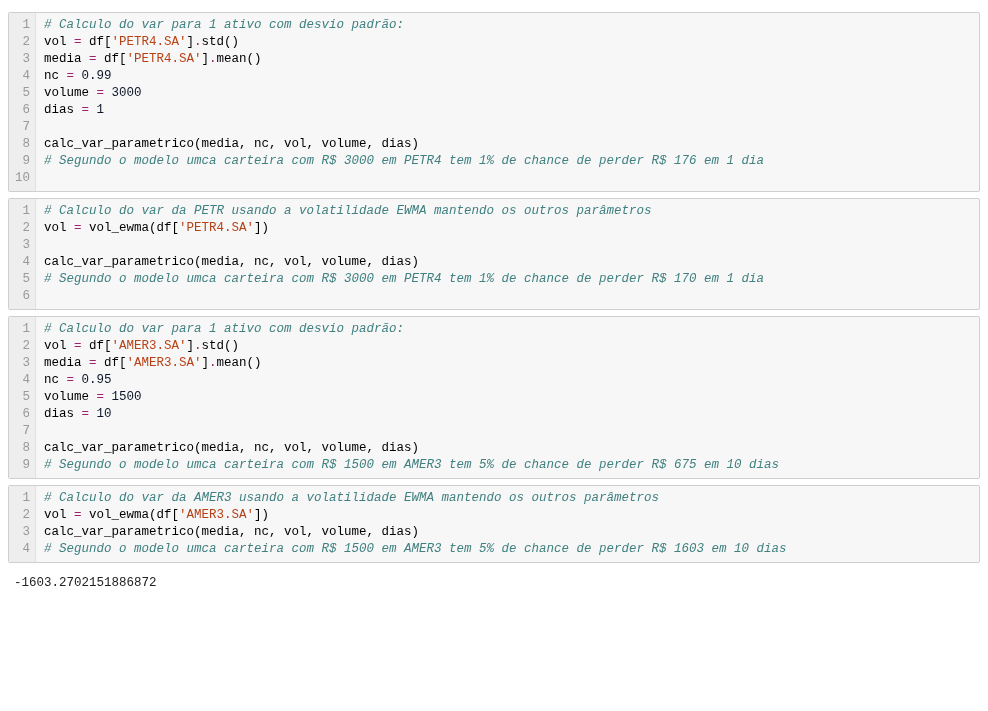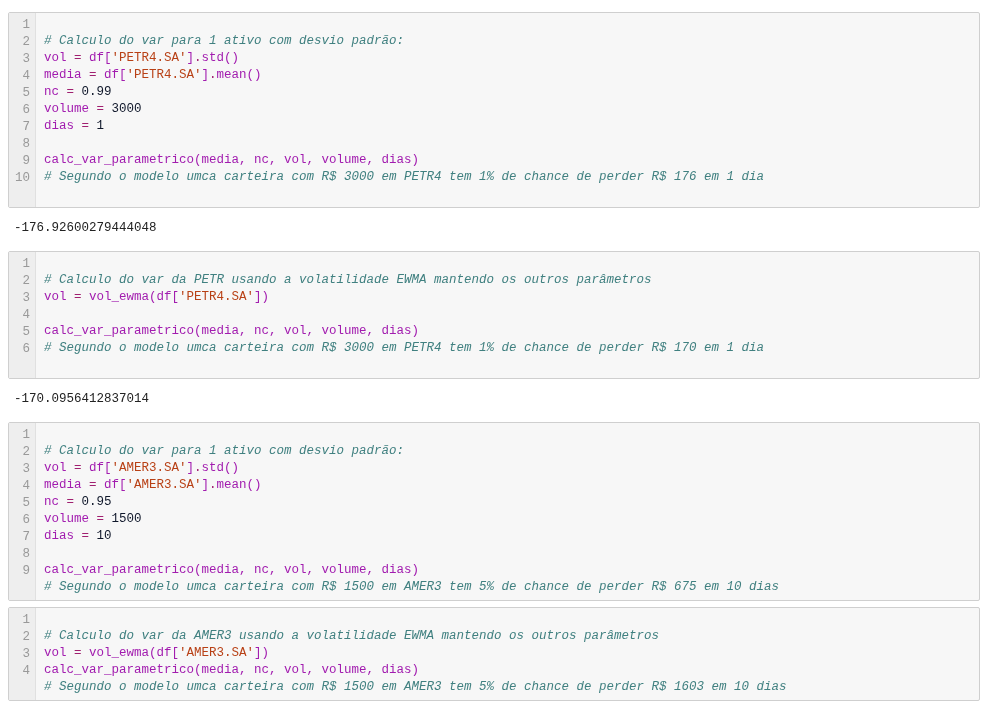--- a/index.html
+++ b/index.html
@@ -26,30 +26,29 @@
     color: #999;
     user-select: none;
     min-width: 16px;
     line-height: 17px;
   }
   .code {
     padding: 4px 8px;
     line-height: 17px;
     white-space: pre;
     flex: 1;
-    margin-top: 16px;
   }
   .cell-output {
     font-family: Consolas, "Courier New", monospace;
     padding: 8px 0 8px 6px;
     color: #222;
     line-height: 17px;
   }
   .c-comment { color: #408080; font-style: italic; }
-  .c-name { color: #a21caf; }
+  .c-name { color: #000000; }
   .c-op { color: #a02070; }
   .c-str { color: #b84015; }
   .c-num { color: #0f172a; }
 </style>
 </head>
 <body>
 
 <div id="root">
     <div class="cell-input">
       <div class="gutter">
@@ -59,33 +58,31 @@
         <div>4</div>
         <div>5</div>
         <div>6</div>
         <div>7</div>
         <div>8</div>
         <div>9</div>
         <div>10</div>
       </div>
       <div class="code"><div><span class="c-comment"># Calculo do var para 1 ativo com desvio padrão:</span></div><div><span class="c-name">vol </span><span class="c-op">=</span><span class="c-name"> df[</span><span class="c-str">'PETR4.SA'</span><span class="c-name">]</span><span class="c-op">.</span><span class="c-name">std()</span></div><div><span class="c-name">media </span><span class="c-op">=</span><span class="c-name"> df[</span><span class="c-str">'PETR4.SA'</span><span class="c-name">]</span><span class="c-op">.</span><span class="c-name">mean()</span></div><div><span class="c-name">nc </span><span class="c-op">=</span><span class="c-name"> </span><span class="c-num">0.99</span></div><div><span class="c-name">volume </span><span class="c-op">=</span><span class="c-name"> </span><span class="c-num">3000</span></div><div><span class="c-name">dias </span><span class="c-op">=</span><span class="c-name"> </span><span class="c-num">1</span></div><div>&nbsp;</div><div><span class="c-name">calc_var_parametrico(media, nc, vol, volume, dias)</span></div><div><span class="c-comment"># Segundo o modelo umca carteira com R$ 3000 em PETR4 tem 1% de chance de perder R$ 176 em 1 dia</span></div><div>&nbsp;</div></div>
     </div>
-    <div class="cell-output">-176.92600279444048</div>
     <div class="cell-input">
       <div class="gutter">
         <div>1</div>
         <div>2</div>
         <div>3</div>
         <div>4</div>
         <div>5</div>
         <div>6</div>
       </div>
       <div class="code"><div><span class="c-comment"># Calculo do var da PETR usando a volatilidade EWMA mantendo os outros parâmetros</span></div><div><span class="c-name">vol </span><span class="c-op">=</span><span class="c-name"> vol_ewma(df[</span><span class="c-str">'PETR4.SA'</span><span class="c-name">])</span></div><div>&nbsp;</div><div><span class="c-name">calc_var_parametrico(media, nc, vol, volume, dias)</span></div><div><span class="c-comment"># Segundo o modelo umca carteira com R$ 3000 em PETR4 tem 1% de chance de perder R$ 170 em 1 dia</span></div><div>&nbsp;</div></div>
     </div>
-    <div class="cell-output">-170.0956412837014</div>
     <div class="cell-input">
       <div class="gutter">
         <div>1</div>
         <div>2</div>
         <div>3</div>
         <div>4</div>
         <div>5</div>
         <div>6</div>
         <div>7</div>
         <div>8</div>
@@ -95,13 +92,14 @@
     </div>
     <div class="cell-input">
       <div class="gutter">
         <div>1</div>
         <div>2</div>
         <div>3</div>
         <div>4</div>
       </div>
       <div class="code"><div><span class="c-comment"># Calculo do var da AMER3 usando a volatilidade EWMA mantendo os outros parâmetros</span></div><div><span class="c-name">vol </span><span class="c-op">=</span><span class="c-name"> vol_ewma(df[</span><span class="c-str">'AMER3.SA'</span><span class="c-name">])</span></div><div><span class="c-name">calc_var_parametrico(media, nc, vol, volume, dias)</span></div><div><span class="c-comment"># Segundo o modelo umca carteira com R$ 1500 em AMER3 tem 5% de chance de perder R$ 1603 em 10 dias</span></div></div>
     </div>
+    <div class="cell-output">-1603.2702151886872</div>
   </div>
 
 </body></html>

